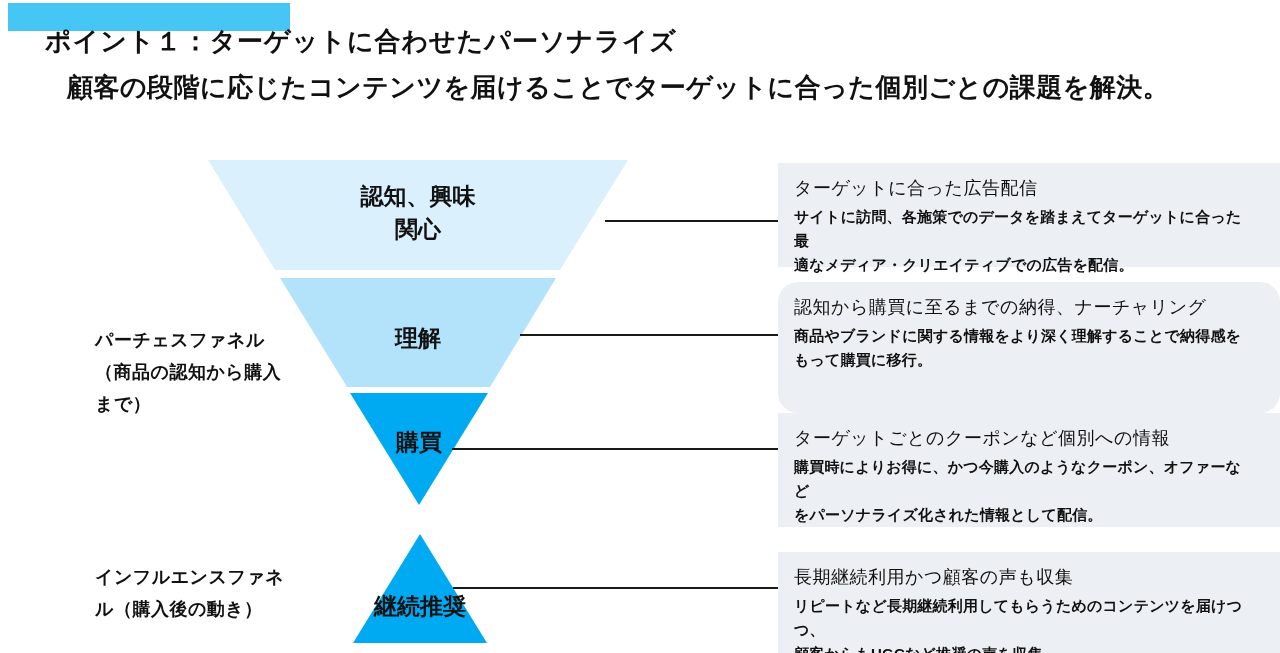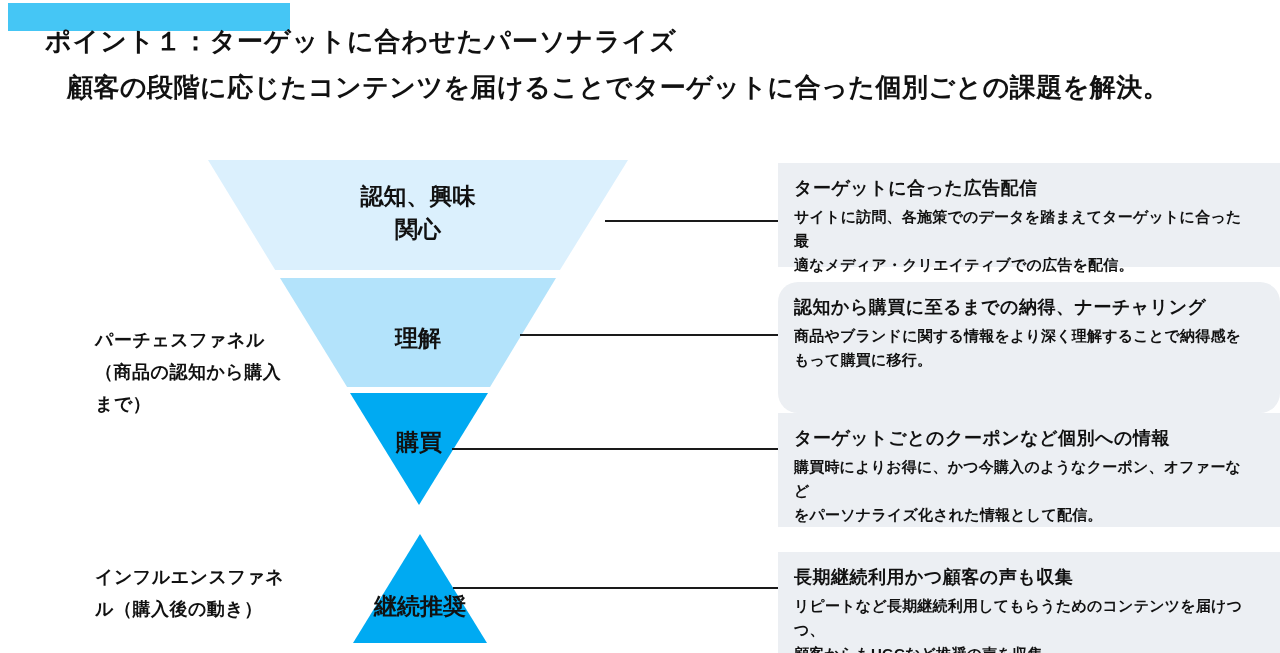--- a/index.html
+++ b/index.html
@@ -106,21 +106,21 @@
     background:#ECEFF3;
     box-sizing:border-box;
     padding:13px 28px 0 16px;
   }
   .card.c1{top:163px; height:104px;}
   .card.c2{top:282px; height:131px;border-radius:20px;}
   .card.c3{top:413px; height:114px;}
   .card.c4{top:552px; height:101px;}
   .card-title{
     font-size:18px;
-    font-weight:bold;
+    font-weight:normal;
     margin:0 0 5px 0;
     letter-spacing:0.5px;
     white-space:nowrap;
   }
   .card-body{
     font-size:15px;
     font-weight:bold;
     line-height:24px;
     white-space:pre-line;
     letter-spacing:0.2px;

